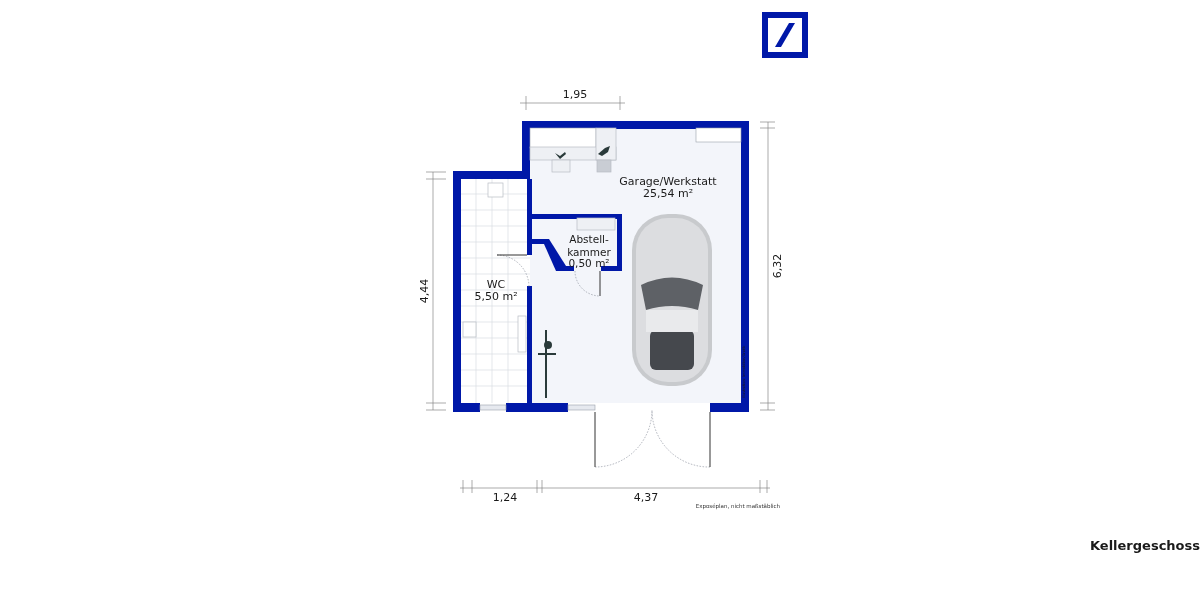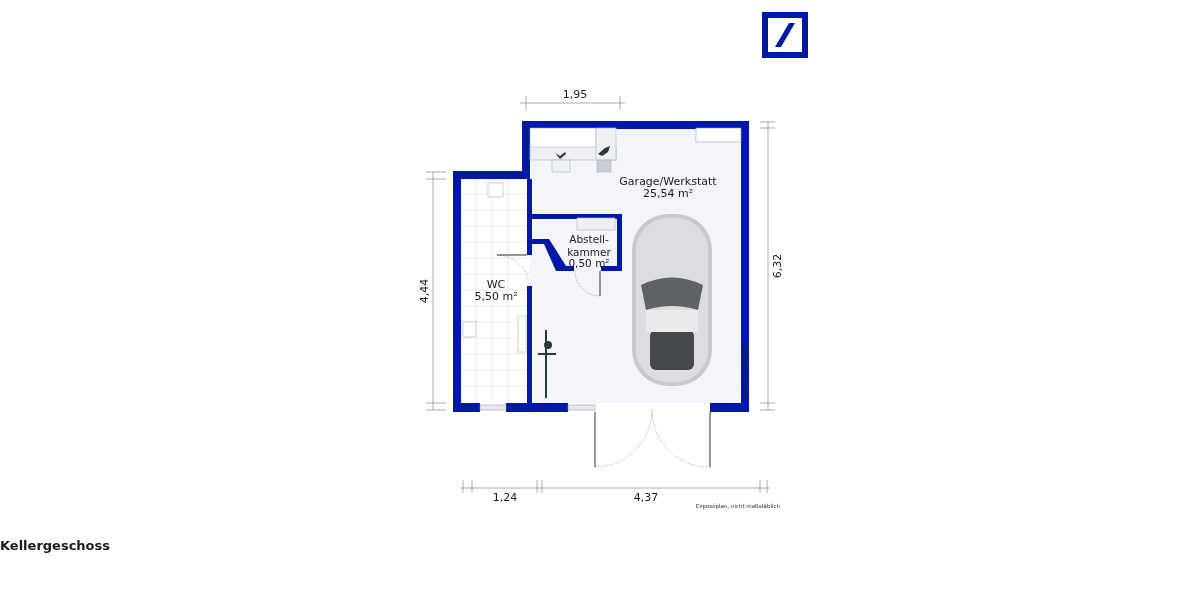--- a/index.html
+++ b/index.html
@@ -1,19 +1,19 @@
 <!DOCTYPE html>
 <html><head>
 <meta charset="utf-8">
 <style>
   html, body { margin: 0; padding: 0; background: #ffffff; }
   body { width: 1200px; height: 600px; position: relative; overflow: hidden; font-family: "DejaVu Sans", sans-serif; }
   .plan { position: absolute; left: 0; top: 0; width: 1200px; height: 600px; }
   .lbl { font-family: "DejaVu Sans", sans-serif; fill: #1a1a1a; }
-  .caption { position: absolute; left: 0; width: 1200px; top: 538px; text-align: left; font-family: "DejaVu Sans", sans-serif; font-size: 13px; font-weight: bold; color: #1a1a1a; }
+  .caption { position: absolute; left: 0; width: 1200px; top: 538px; text-align: right; font-family: "DejaVu Sans", sans-serif; font-size: 13px; font-weight: bold; color: #1a1a1a; }
   .note { position: absolute; left: 640px; top: 503px; width: 140px; text-align: right; font-family: "DejaVu Sans", sans-serif; font-size: 5.5px; color: #333; }
   .logo { position: absolute; left: 762px; top: 12px; width: 46px; height: 46px; }
 </style>
 </head>
 <body>
 
 <svg class="logo" viewBox="0 0 46 46">
   <rect x="0" y="0" width="46" height="46" fill="#0018A8"></rect>
   <rect x="6" y="6" width="34" height="34" fill="#ffffff"></rect>
   <polygon points="27,11 33,11 19,35 13,35" fill="#0018A8"></polygon>

